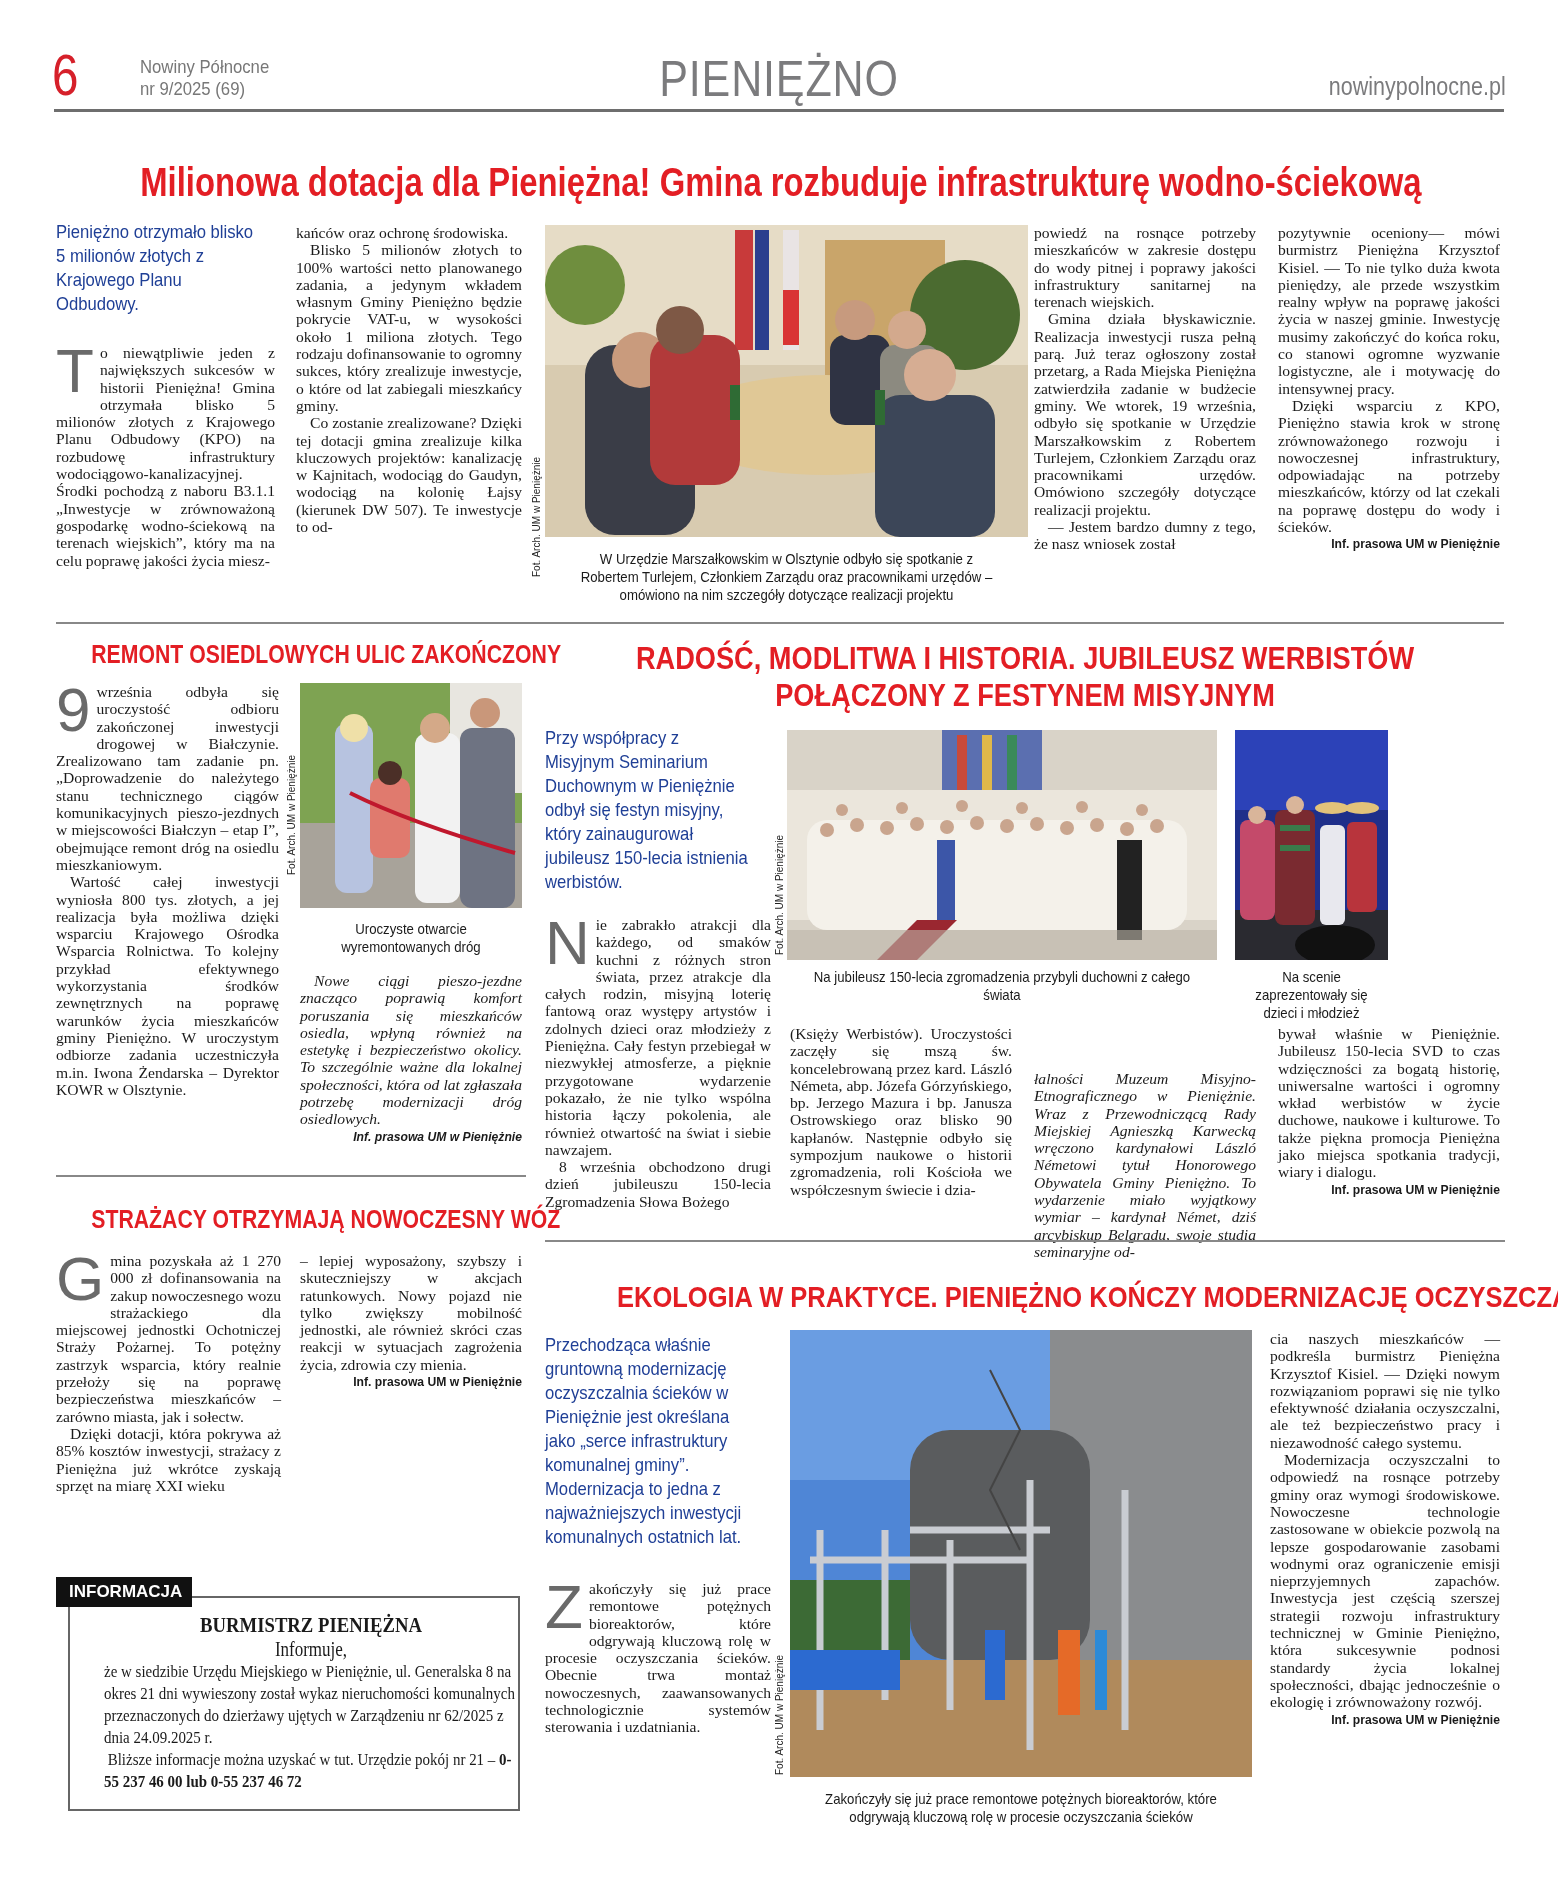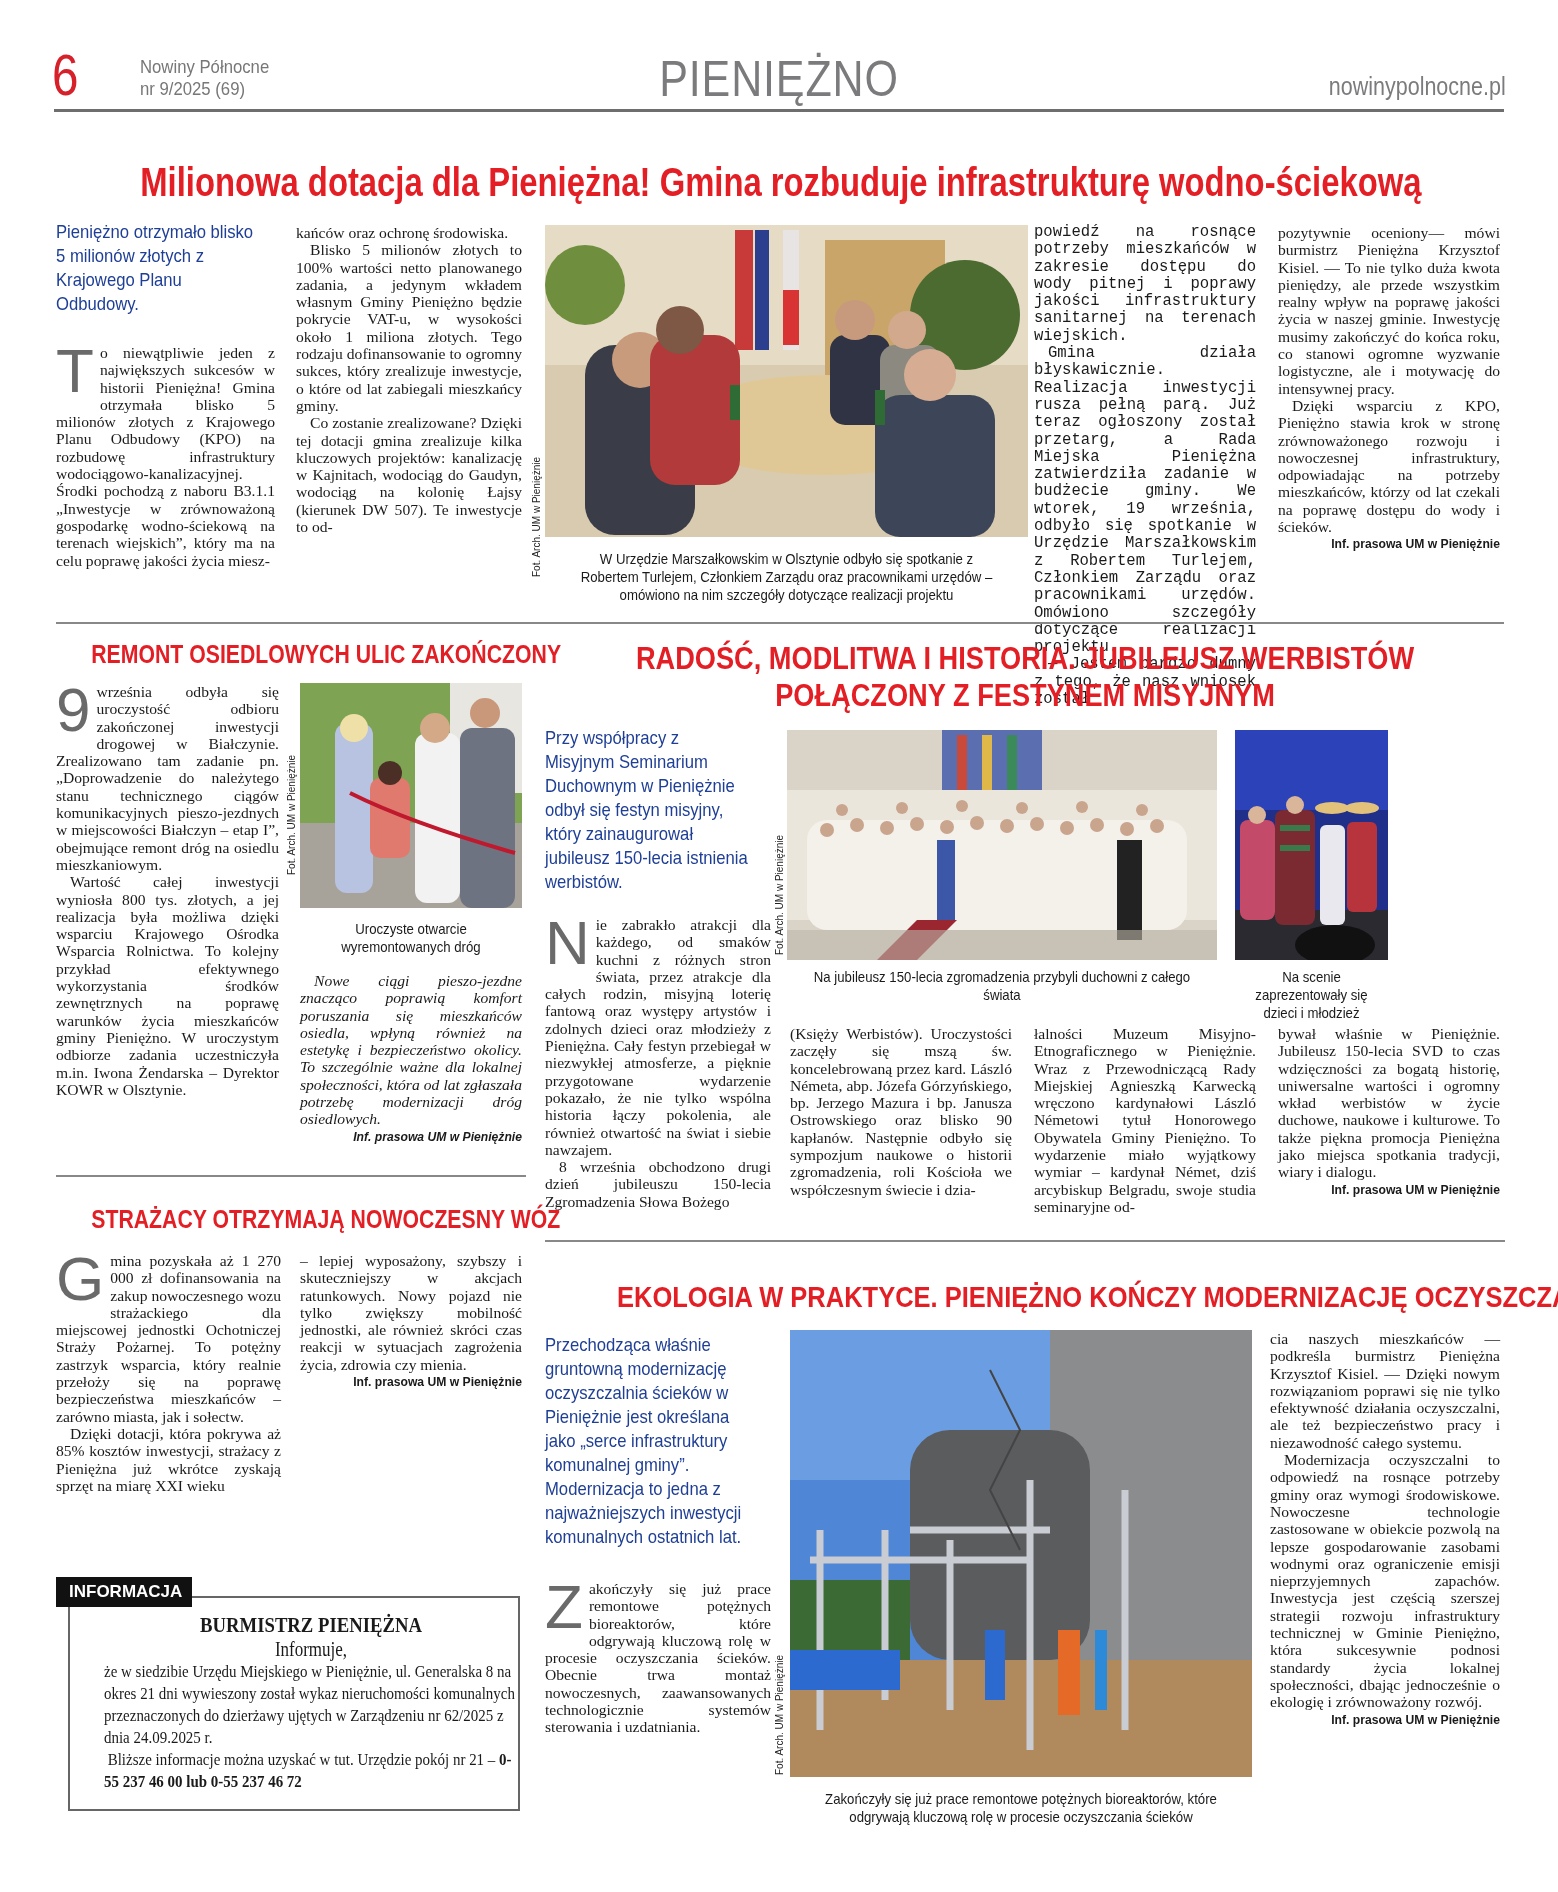--- a/index.html
+++ b/index.html
@@ -88,21 +88,21 @@
     <rect x="335" y="120" width="60" height="80" rx="15" fill="#8c8a80"></rect>
     <circle cx="362" cy="105" r="19" fill="#d3a98d"></circle>
     <rect x="330" y="170" width="120" height="142" rx="25" fill="#3c4658"></rect>
     <circle cx="385" cy="150" r="26" fill="#d6ad93"></circle>
     <rect x="185" y="160" width="10" height="35" fill="#2f6b34"></rect>
     <rect x="330" y="165" width="10" height="35" fill="#2f6b34"></rect>
   </svg>
 </div>
 <div class="abs caption" style="left:545px; top:550px; width:483px;">W Urzędzie Marszałkowskim w Olsztynie odbyło się spotkanie z Robertem Turlejem, Członkiem Zarządu oraz pracownikami urzędów – omówiono na nim szczegóły dotyczące realizacji projektu</div>
 
-<div class="abs col" style="left:1034px; top:224px; width:222px;font-family:Liberation Mono, monospace;">
+<div class="abs col" style="left:1034px; top:224px; width:222px;">
   <p class="first">powiedź na rosnące potrzeby mieszkańców w zakresie dostępu do wody pitnej i poprawy jakości infrastruktury sanitarnej na terenach wiejskich.</p>
   <p>Gmina działa błyskawicznie. Realizacja inwestycji rusza pełną parą. Już teraz ogłoszony został przetarg, a Rada Miejska Pieniężna zatwierdziła zadanie w budżecie gminy. We wtorek, 19 września, odbyło się spotkanie w Urzędzie Marszałkowskim z Robertem Turlejem, Członkiem Zarządu oraz pracownikami urzędów. Omówiono szczegóły dotyczące realizacji projektu.</p>
   <p>— Jestem bardzo dumny z tego, że nasz wniosek został</p>
 </div>
 
 <div class="abs col" style="left:1278px; top:224px; width:222px;">
   <p class="first">pozytywnie oceniony— mówi burmistrz Pieniężna Krzysztof Kisiel. — To nie tylko duża kwota pieniędzy, ale przede wszystkim realny wpływ na poprawę jakości życia w naszej gminie. Inwestycję musimy zakończyć do końca roku, co stanowi ogromne wyzwanie logistyczne, ale i motywację do intensywnej pracy.</p>
   <p>Dzięki wsparciu z KPO, Pieniężno stawia krok w stronę zrównoważonego rozwoju i nowoczesnej infrastruktury, odpowiadając na potrzeby mieszkańców, którzy od lat czekali na poprawę dostępu do wody i ścieków.</p>
   <p class="sig">Inf. prasowa UM w Pieniężnie</p>
 </div>
@@ -211,21 +211,21 @@
 
 <div class="abs col" style="left:545px; top:916px; width:226px;">
   <p class="first"><span class="dropcap">N</span><span>ie zabrakło atrakcji dla każdego, od smaków kuchni z różnych stron świata, przez atrakcje dla całych rodzin, misyjną loterię fantową oraz występy artystów i zdolnych dzieci oraz młodzieży z Pieniężna. Cały festyn przebiegał w niezwykłej atmosferze, a pięknie przygotowane wydarzenie pokazało, że nie tylko wspólna historia łączy pokolenia, ale również otwartość na świat i siebie nawzajem.</span></p>
   <p>8 września obchodzono drugi dzień jubileuszu 150-lecia Zgromadzenia Słowa Bożego</p>
 </div>
 
 <div class="abs col" style="left:790px; top:1025px; width:222px;">
   <p class="first">(Księży Werbistów). Uroczystości zaczęły się mszą św. koncelebrowaną przez kard. László Németa, abp. Józefa Górzyńskiego, bp. Jerzego Mazura i bp. Janusza Ostrowskiego oraz blisko 90 kapłanów. Następnie odbyło się sympozjum naukowe o historii zgromadzenia, roli Kościoła we współczesnym świecie i dzia-</p>
 </div>
 
-<div class="abs col" style="left:1034px; top:1025px; width:222px;">
+<div class="abs col" style="left:1034px; top:1070px; width:222px;font-style:italic;">
   <p class="first">łalności Muzeum Misyjno-Etnograficznego w Pieniężnie. Wraz z Przewodniczącą Rady Miejskiej Agnieszką Karwecką wręczono kardynałowi László Németowi tytuł Honorowego Obywatela Gminy Pieniężno. To wydarzenie miało wyjątkowy wymiar – kardynał Német, dziś arcybiskup Belgradu, swoje studia seminaryjne od-</p>
 </div>
 
 <div class="abs col" style="left:1278px; top:1025px; width:222px;">
   <p class="first">bywał właśnie w Pieniężnie. Jubileusz 150-lecia SVD to czas wdzięczności za bogatą historię, uniwersalne wartości i ogromny wkład werbistów w życie duchowe, naukowe i kulturowe. To także piękna promocja Pieniężna jako miejsca spotkania tradycji, wiary i dialogu.</p>
   <p class="sig">Inf. prasowa UM w Pieniężnie</p>
 </div>
 
 <div class="abs divider" style="left:545px; top:1240px; width:960px;"></div>
 

